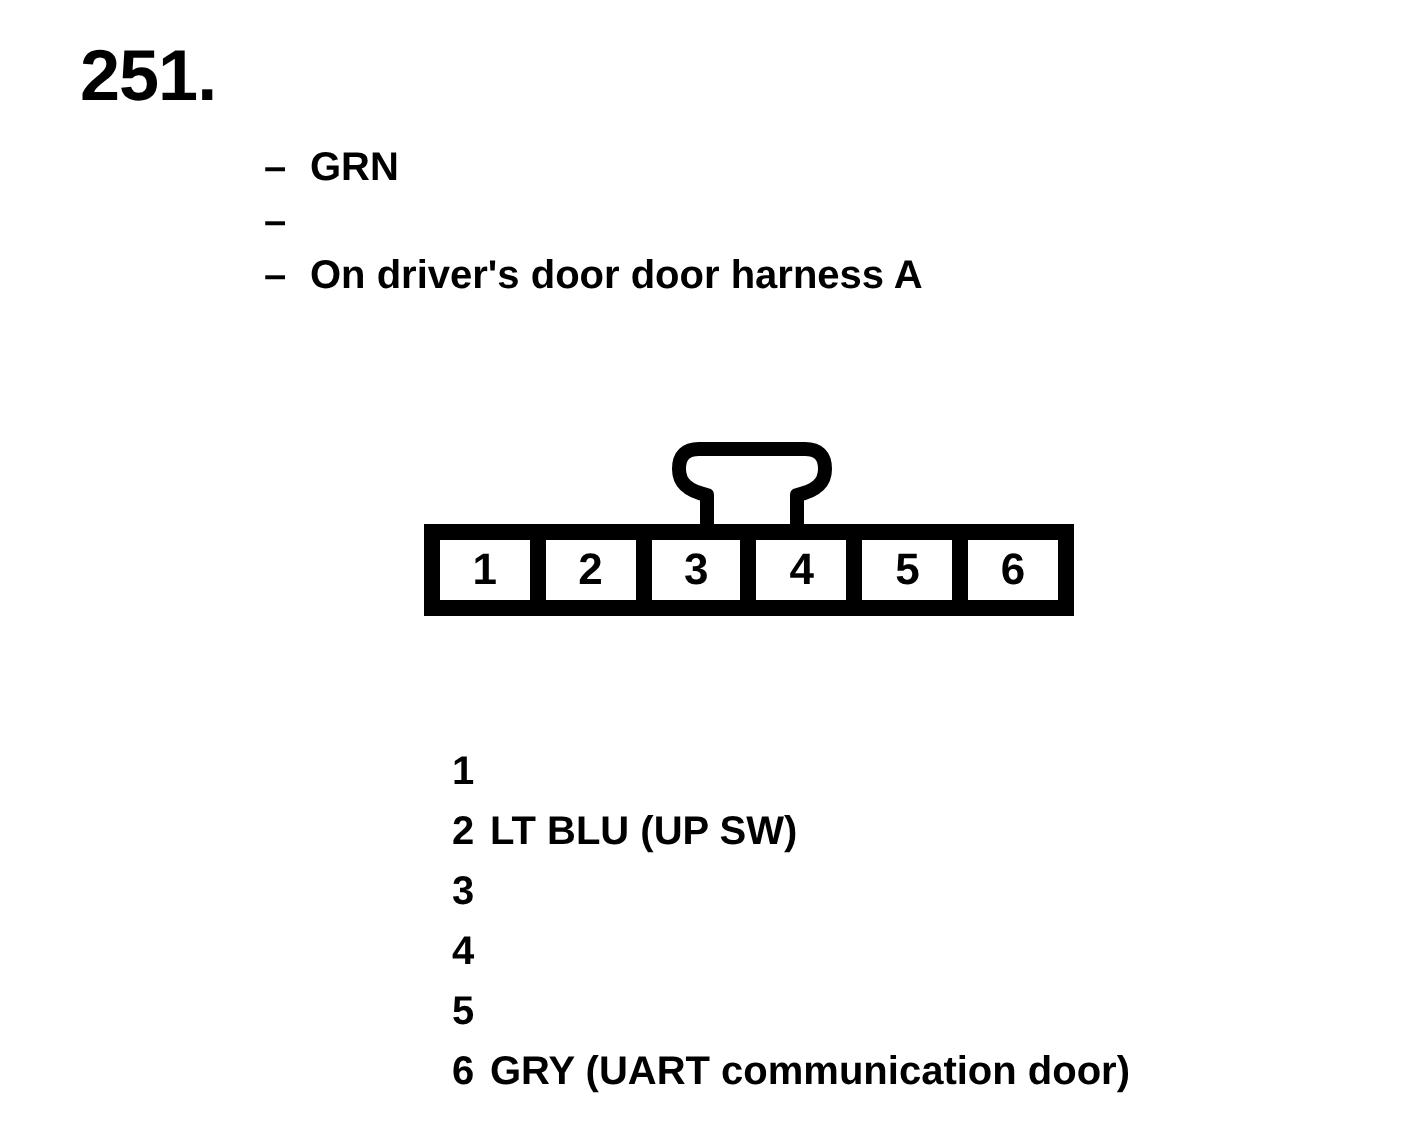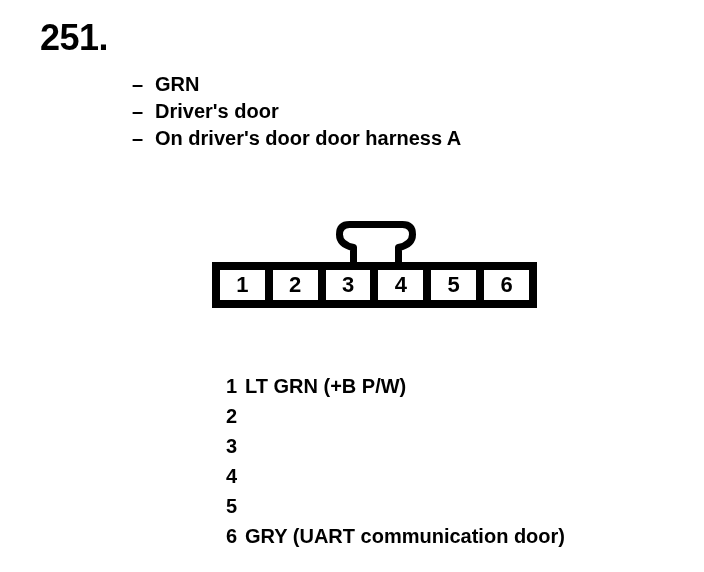--- a/index.html
+++ b/index.html
@@ -67,21 +67,20 @@
     <span class="title-num">251.</span>
   </div>
 
   <div class="notes">
     <div class="note-row">
       <span class="note-dash">–</span>
       <span>GRN</span>
     </div>
     <div class="note-row">
       <span class="note-dash">–</span>
-      <span>Driver's door</span>
     </div>
     <div class="note-row">
       <span class="note-dash">–</span>
       <span>On driver's door door harness A</span>
     </div>
   </div>
 
   <div class="connector">
     <svg class="tab-svg" width="92" height="54" viewBox="0 0 92 54">
       <path d="M 23.5 54 L 23.5 32.5 C 14 30.5, 9.5 26.5, 9.5 19.5 Q 9.5 9.5, 19.5 9.5 L 72.5 9.5 Q 82.5 9.5, 82.5 19.5 C 82.5 26.5, 78 30.5, 68.5 32.5 L 68.5 54" fill="#ffffff" stroke="#000000" stroke-width="7" stroke-linejoin="round"></path>
@@ -92,24 +91,24 @@
       <div class="pin-cell">3</div>
       <div class="pin-cell">4</div>
       <div class="pin-cell">5</div>
       <div class="pin-cell">6</div>
     </div>
   </div>
 
   <div class="pin-list">
     <div class="pin-row">
       <span class="pin-num">1</span>
-      <span>LT GRN (+B P/W)</span>
     </div>
     <div class="pin-row">
       <span class="pin-num">2</span>
+      <span>LT BLU (UP SW)</span>
     </div>
     <div class="pin-row">
       <span class="pin-num">3</span>
     </div>
     <div class="pin-row">
       <span class="pin-num">4</span>
     </div>
     <div class="pin-row">
       <span class="pin-num">5</span>
     </div>

